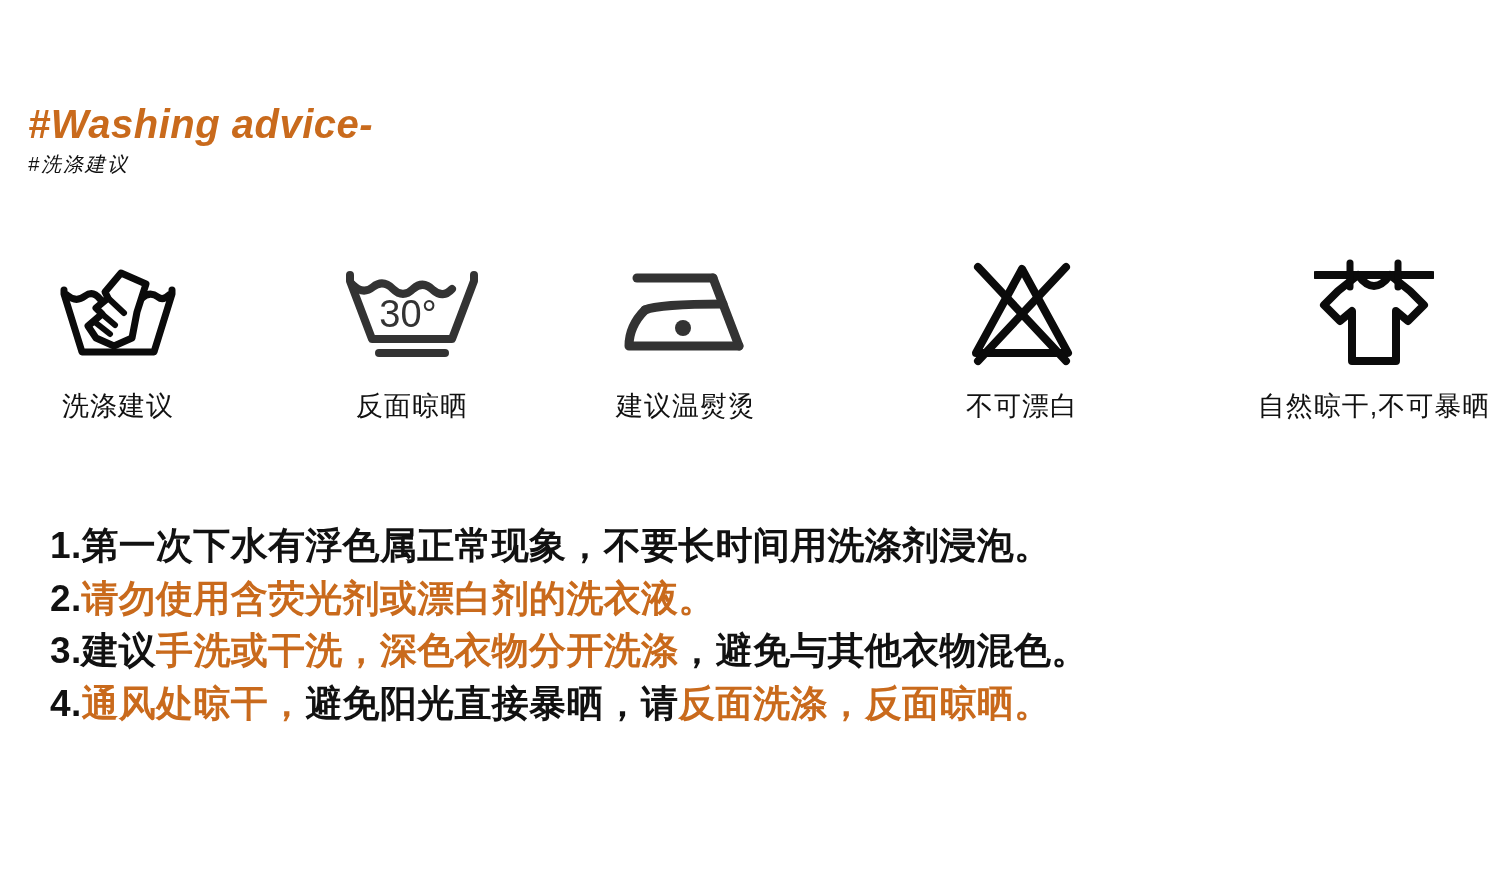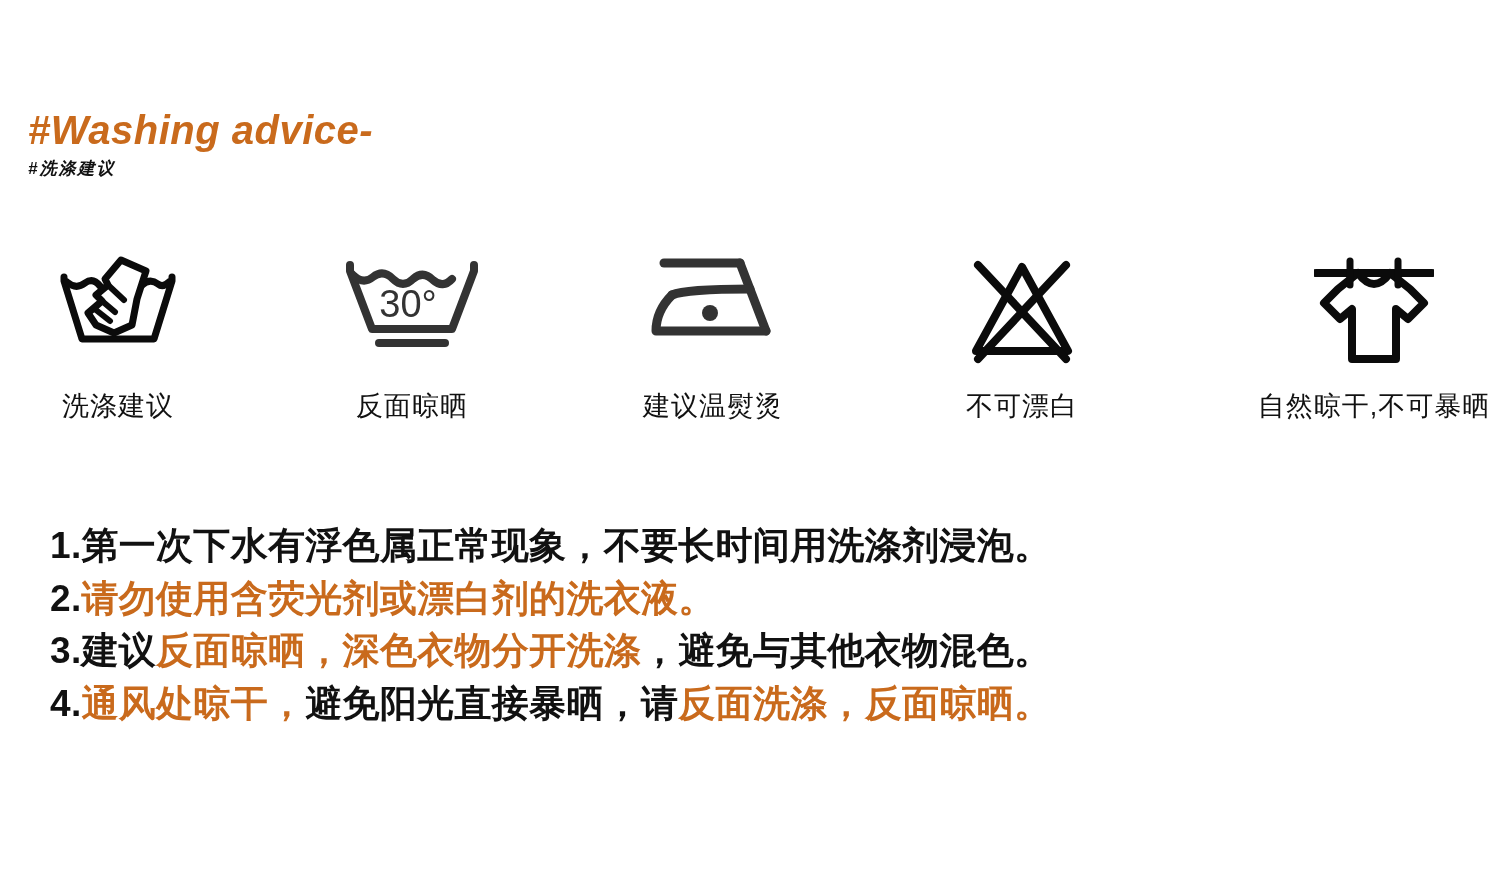--- a/index.html
+++ b/index.html
@@ -21,36 +21,36 @@
     position: absolute;
     inset: 0;
     width: 1500px;
     height: 870px;
   }
 
   
   .header {
     position: absolute;
     left: 28px;
-    top: 110px;
+    top: 104px;
     width: 700px;
   }
   .header-en {
     font-size: 40px;
     font-weight: 700;
     font-style: italic;
     letter-spacing: 0.5px;
     line-height: 1.0;
     color: #C96A1C;
     white-space: nowrap;
   }
   .header-zh {
     margin-top: 10px;
-    font-size: 17px;
-    font-weight: 700;
+    font-size: 20px;
+    font-weight: 400;
     font-style: italic;
     letter-spacing: 2px;
     line-height: 1.0;
     color: #111111;
     white-space: nowrap;
   }
 
   
   .icon-row {
     position: absolute;
@@ -63,37 +63,37 @@
     position: absolute;
     top: 0;
     height: 180px;
     display: flex;
     flex-direction: column;
     align-items: center;
   }
   .icon-cell .glyph {
     height: 115px;
     display: flex;
-    align-items: flex-start;
+    align-items: center;
     justify-content: center;
   }
   .icon-cell .caption {
     margin-top: 18px;
     font-size: 27px;
     font-weight: 400;
     letter-spacing: 1px;
     color: #111111;
     white-space: nowrap;
     text-align: center;
   }
 
   
   .cell-1 { left:  18px; width: 200px; }
   .cell-2 { left: 312px; width: 200px; }
-  .cell-3 { left: 613px; width: 200px; }
+  .cell-3 { left: 586px; width: 200px; }
   .cell-4 { left: 922px; width: 200px; }
   .cell-5 { left: 1224px; width: 300px; }
 
   
   .notes {
     position: absolute;
     left: 50px;
     top: 520px;
     width: 1400px;
   }
@@ -211,18 +211,18 @@
       </div>
       <div class="caption">自然晾干,不可暴晒</div>
     </div>
 
   </div>
 
   <div class="notes">
     <div id="notes-list">
         <div class="note-line"><span class="num">1.</span><span class="">第一次下水有浮色属正常现象，不要长时间用洗涤剂浸泡。</span></div>
         <div class="note-line"><span class="num">2.</span><span class="hl">请勿使用含荧光剂或漂白剂的洗衣液。</span></div>
-        <div class="note-line"><span class="num">3.</span><span class="">建议</span><span class="hl">反面晾晒，深色衣物分开洗涤</span><span class="">，避免与其他衣物混色。</span></div>
+        <div class="note-line"><span class="num">3.</span><span class="">建议</span><span class="hl">手洗或干洗，深色衣物分开洗涤</span><span class="">，避免与其他衣物混色。</span></div>
         <div class="note-line"><span class="num">4.</span><span class="hl">通风处晾干，</span><span class="">避免阳光直接暴晒，请</span><span class="hl">反面洗涤，反面晾晒。</span></div>
       </div>
   </div>
 
 </div>
 
 </body></html>

